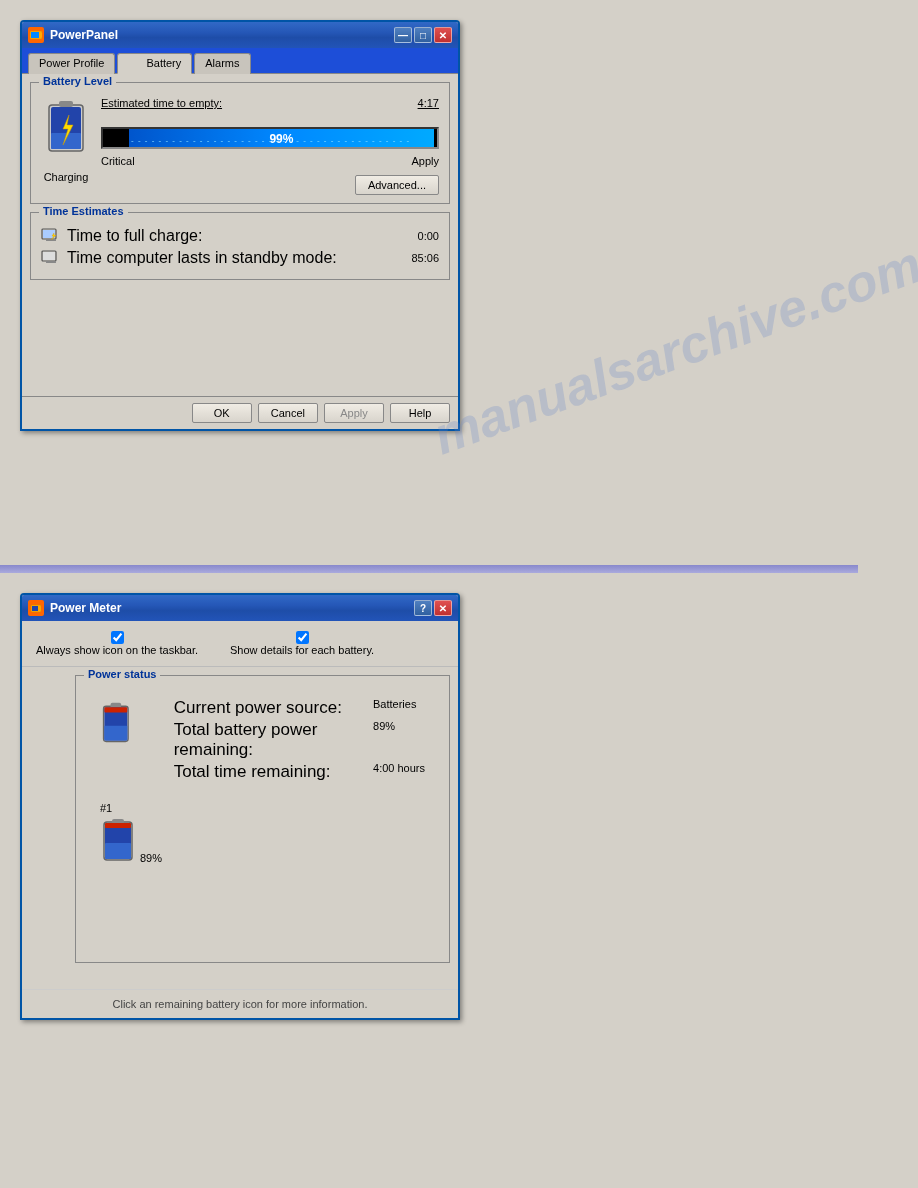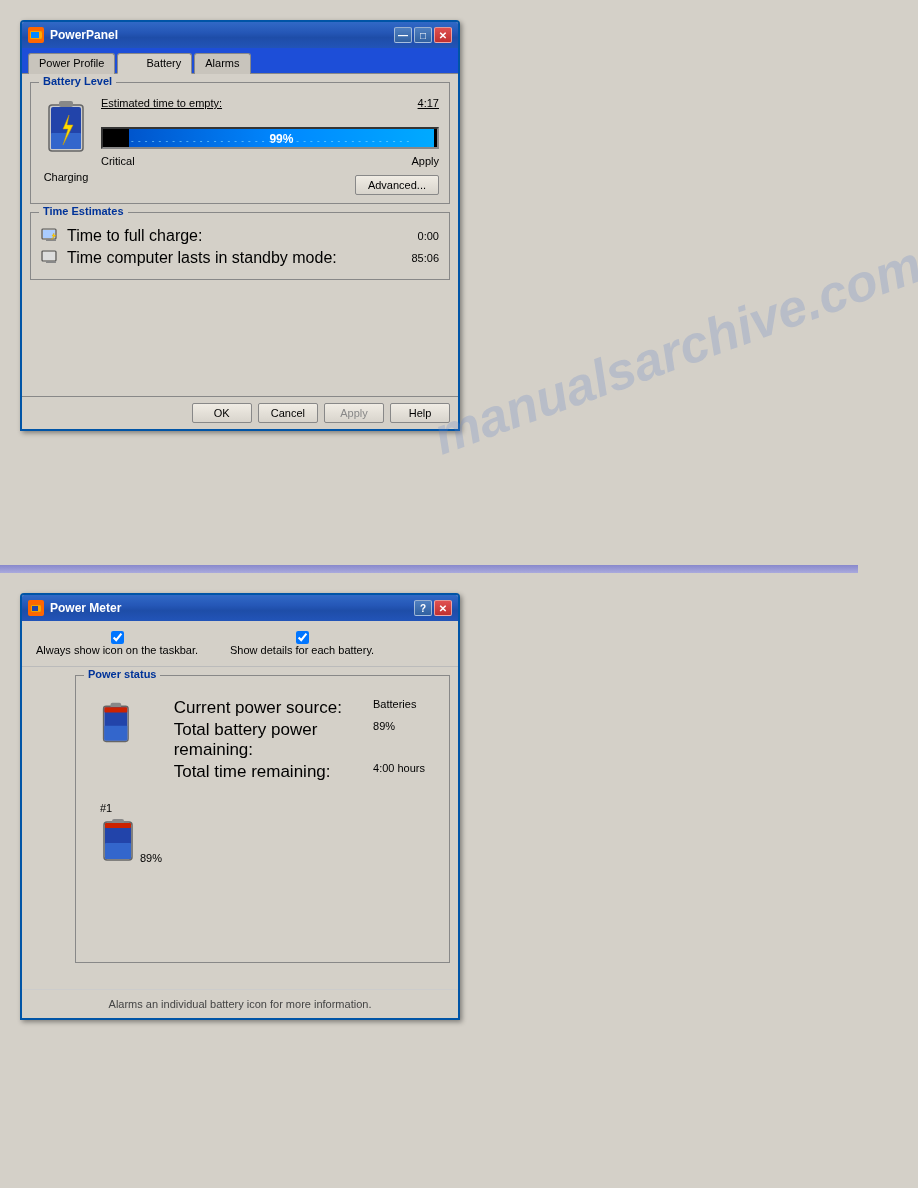--- a/index.html
+++ b/index.html
@@ -554,15 +554,15 @@
               <span class="battery-percent">89%</span>
             </div>
           </div>
 
           <div style="height: 80px;"></div>
 
         </div>
       </div>
     </div>
 
-    <div class="footer-note">Alarms an individual battery icon for more information.</div>
+    <div class="footer-note">Click an remaining battery icon for more information.</div>
   </div>
 </div>
 
 </body></html>

